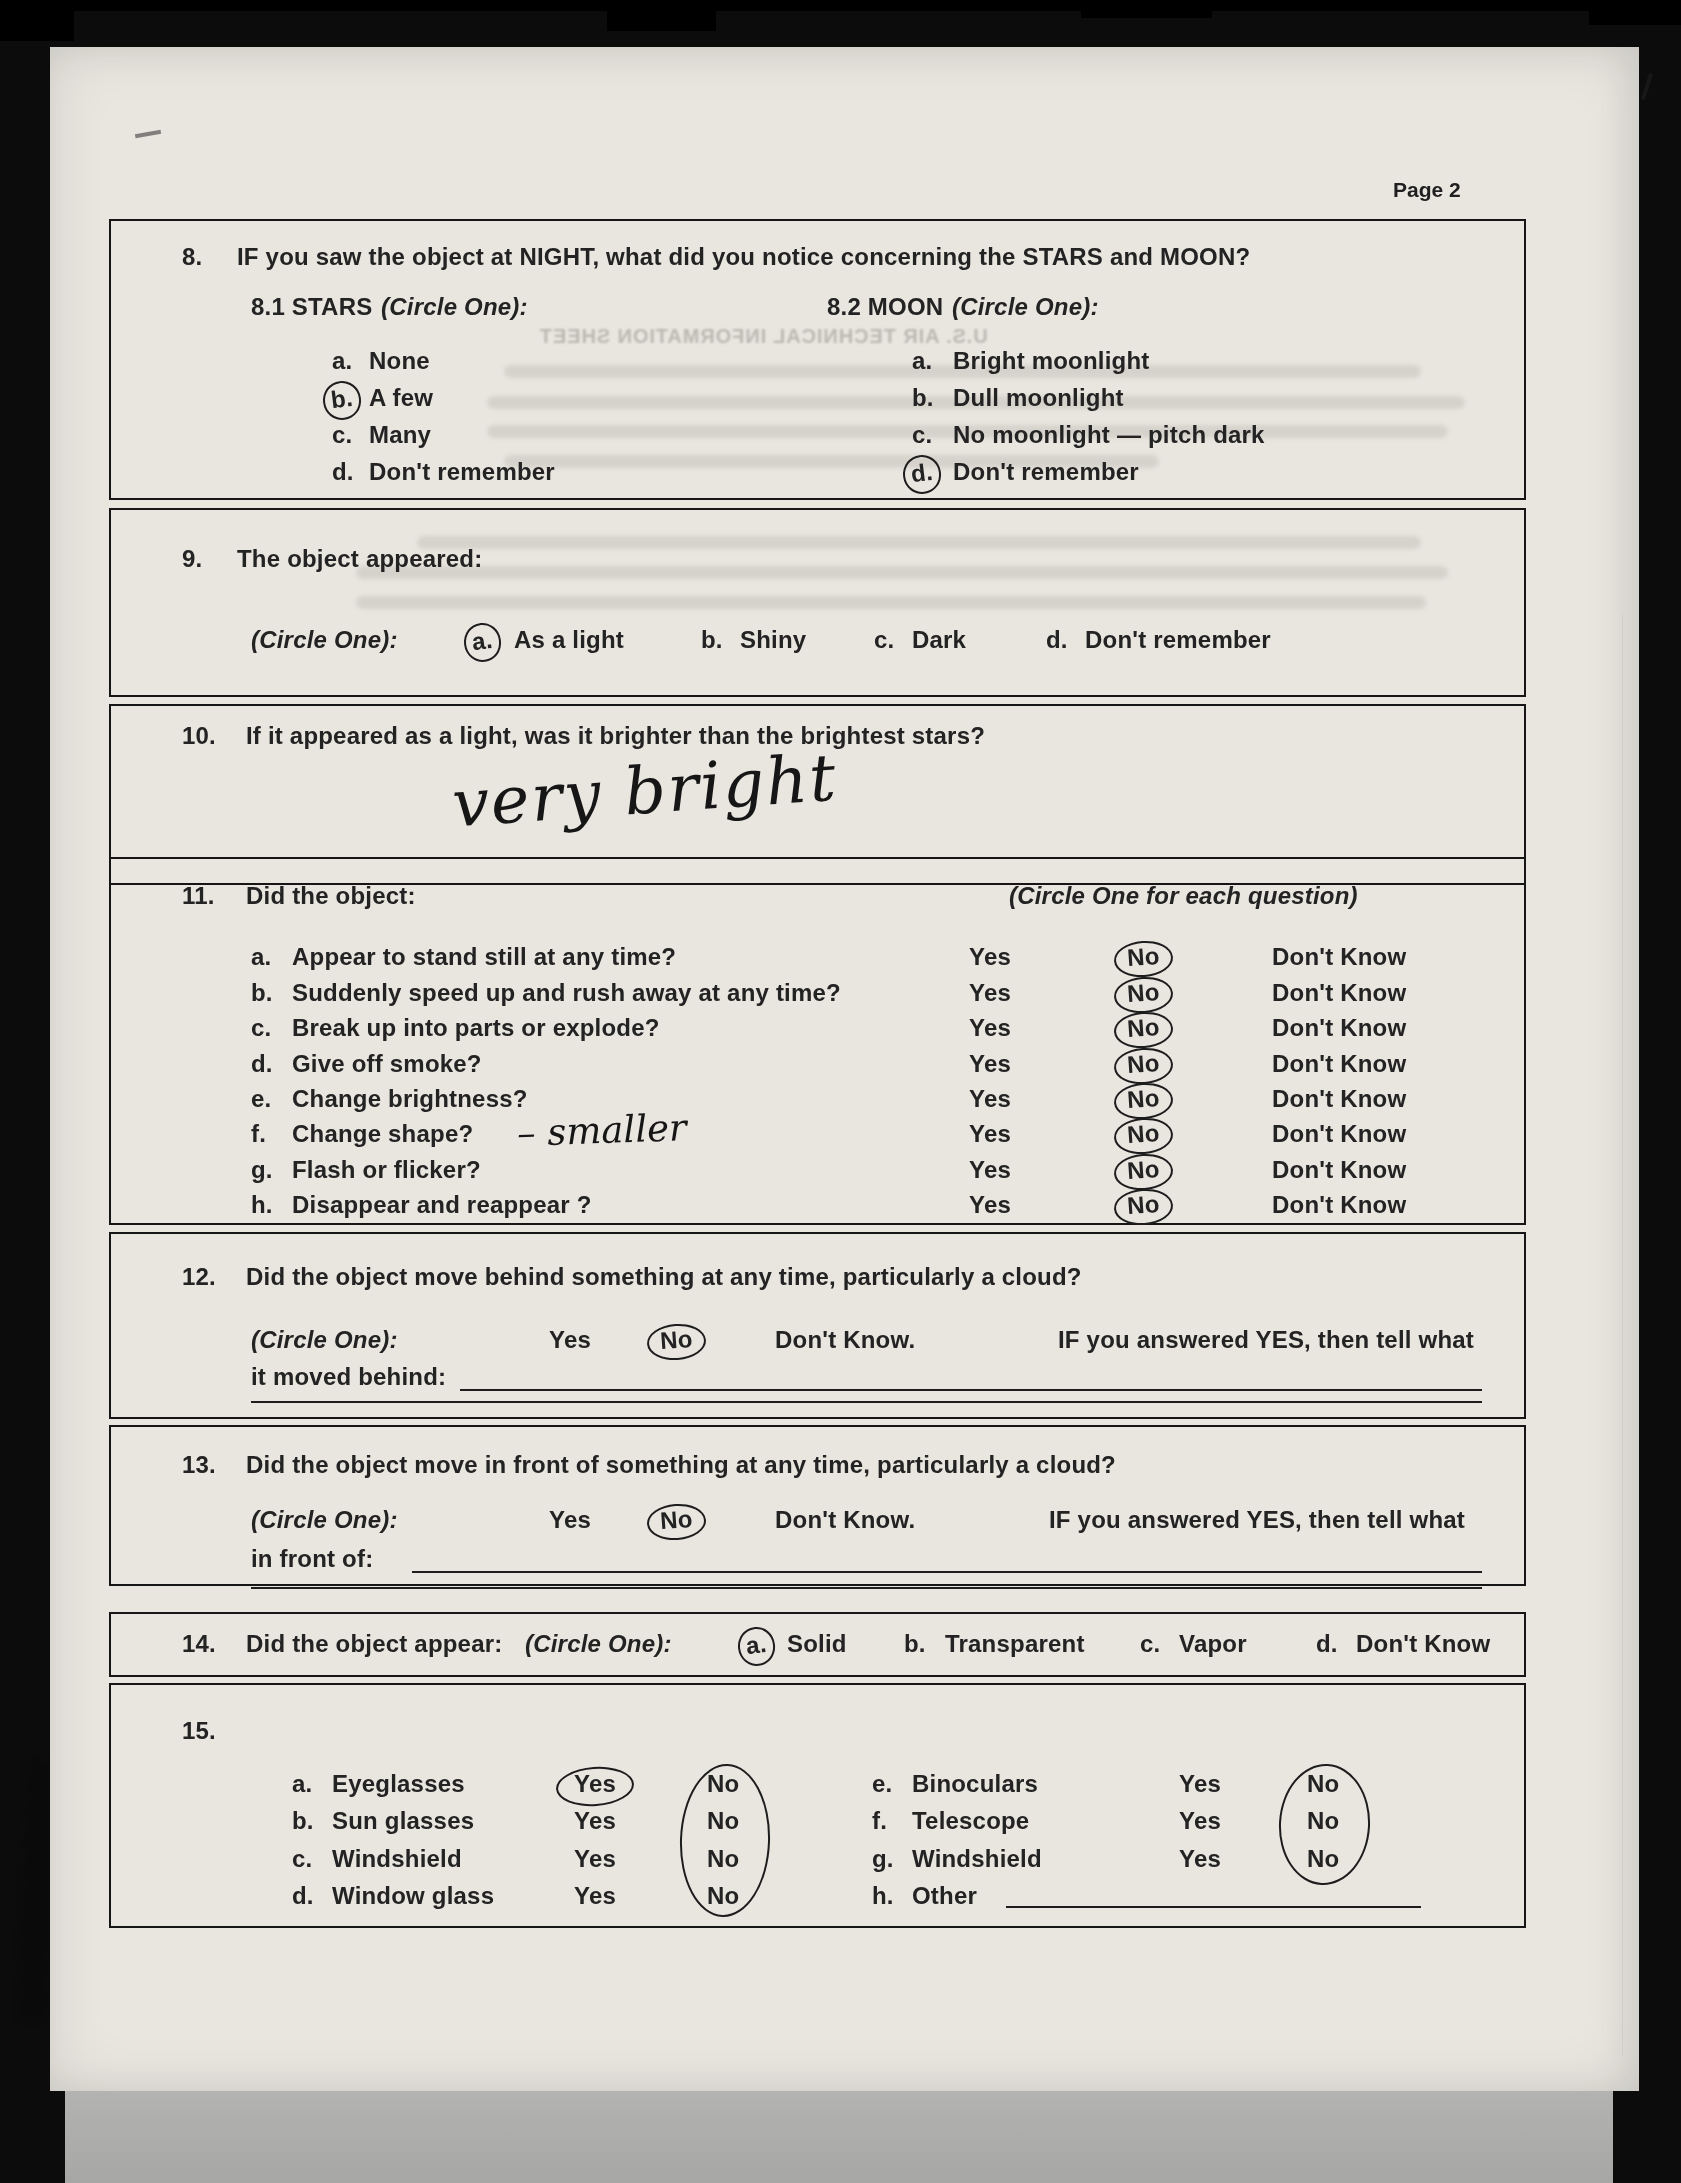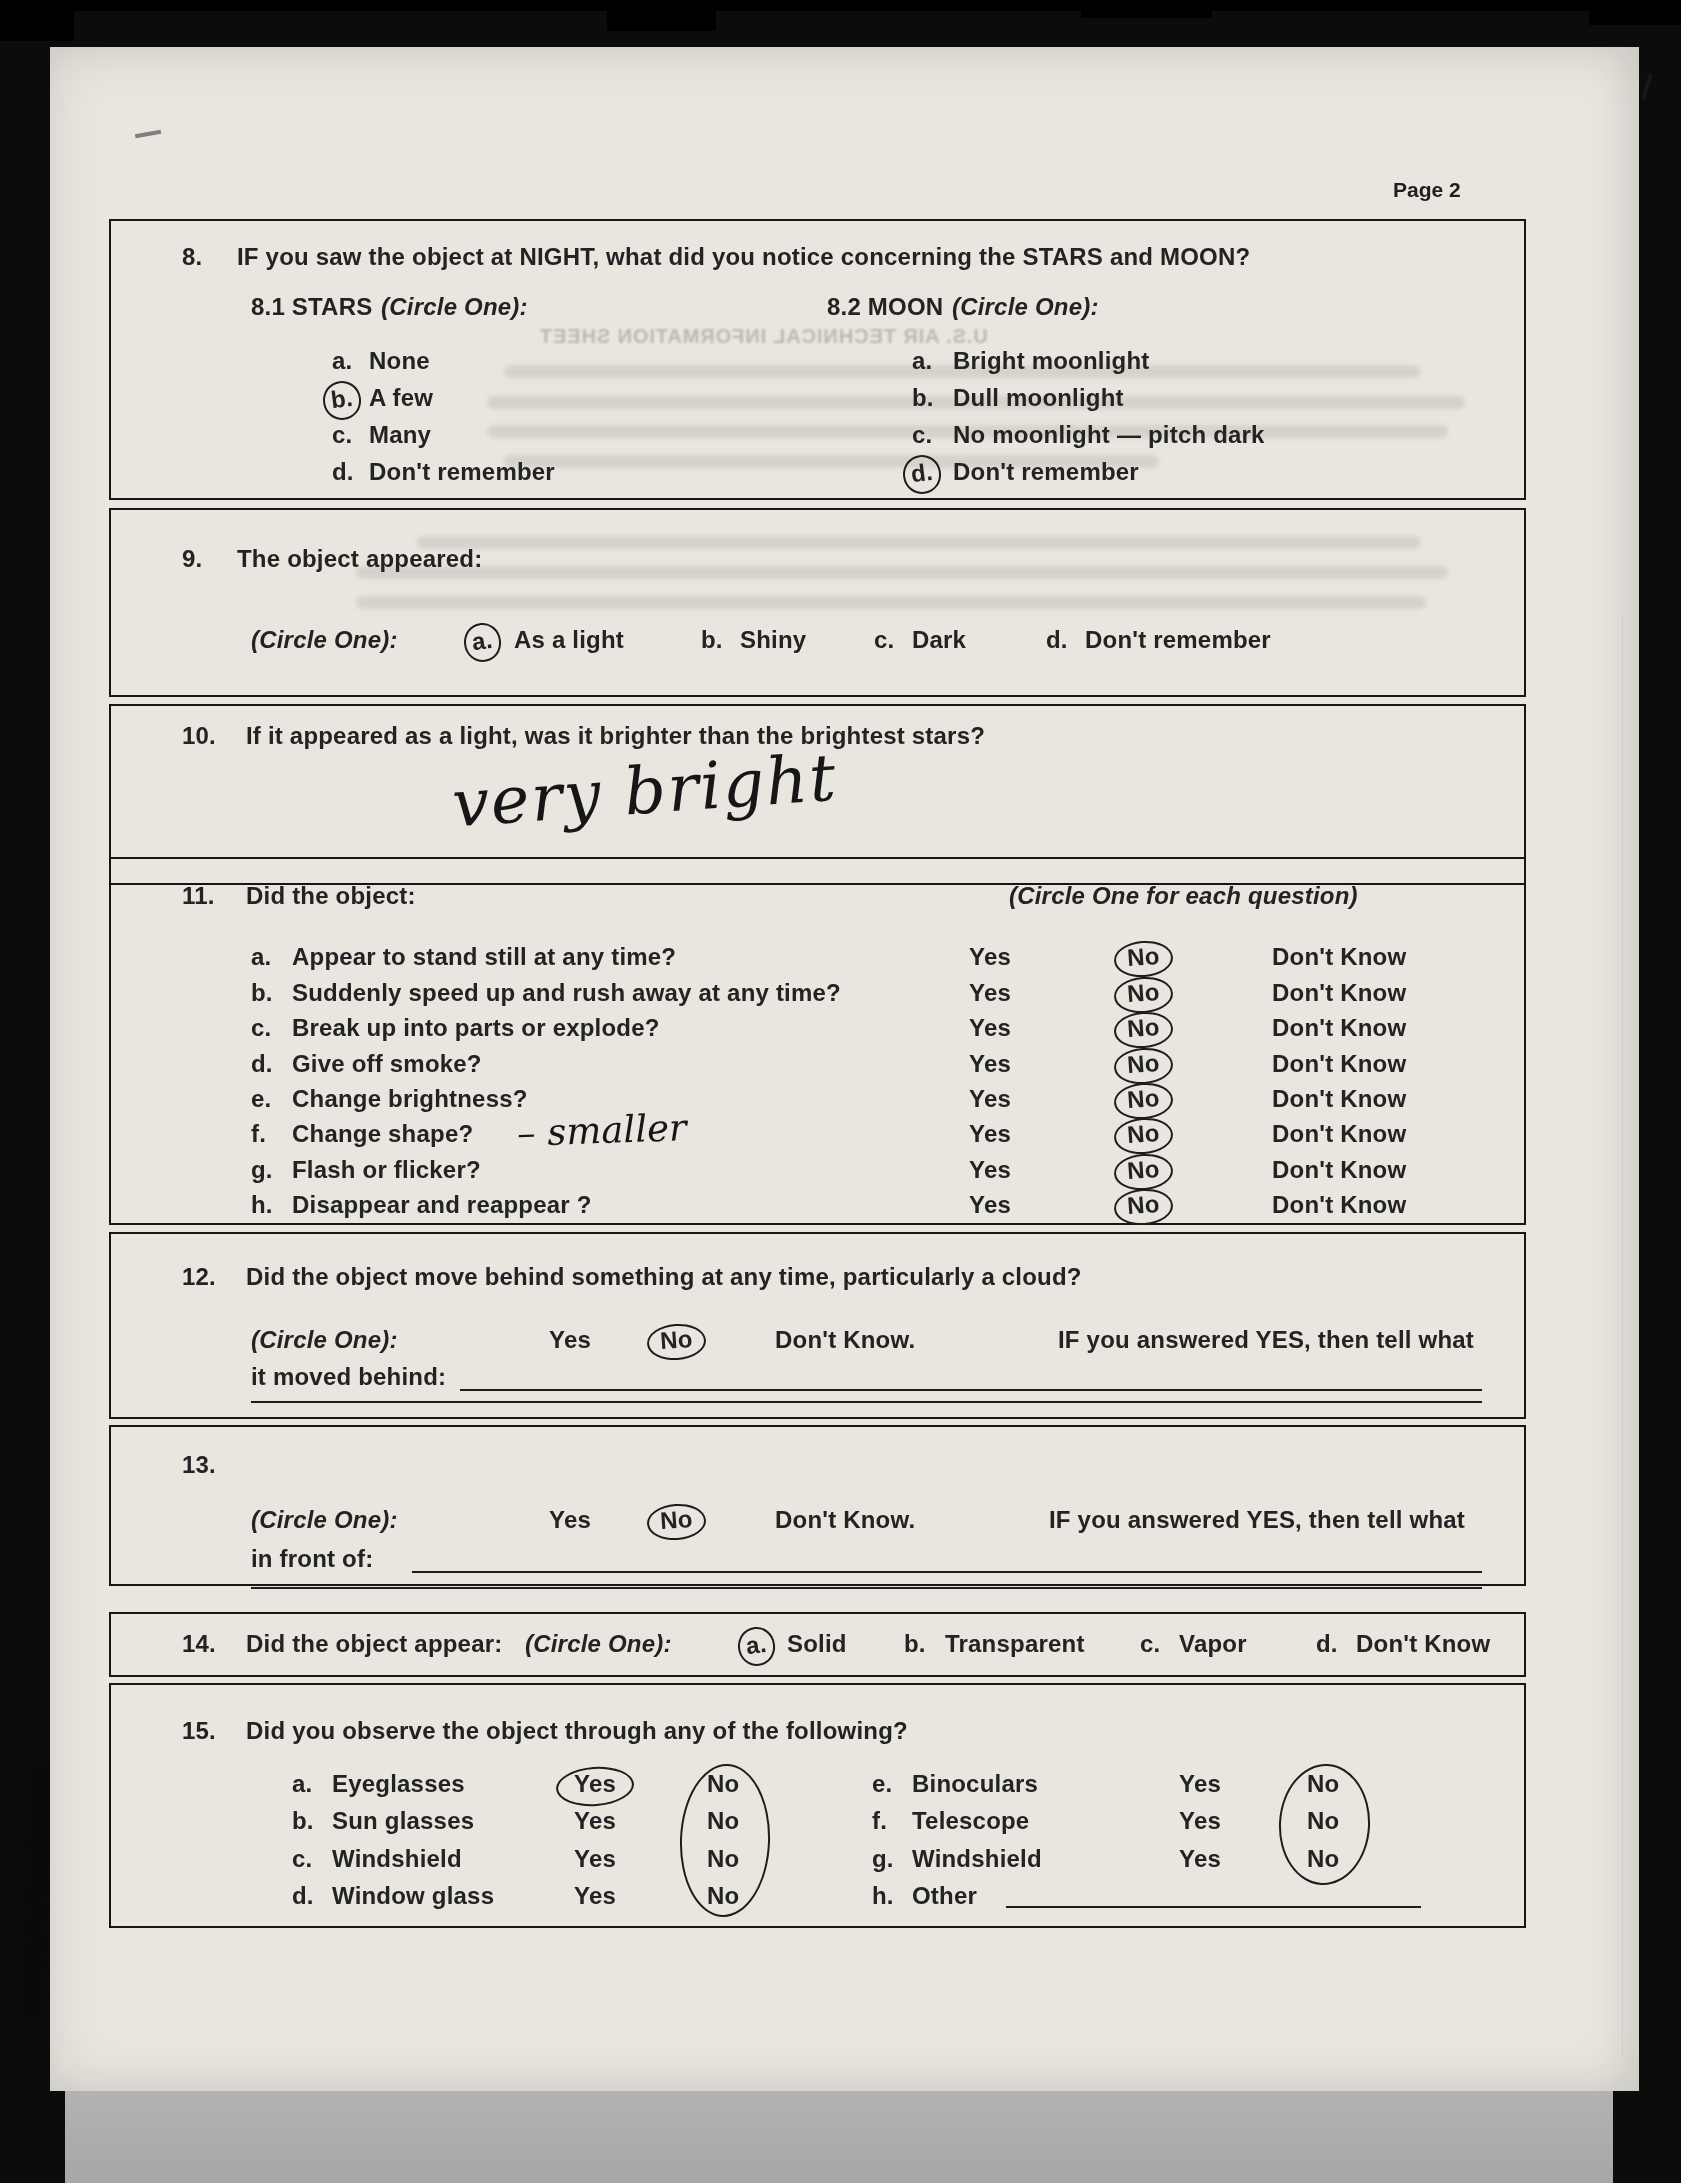--- a/index.html
+++ b/index.html
@@ -200,20 +200,21 @@
       <span class="abs t" style="left:664px;top:94px">Don't Know.</span>
       <span class="abs t" style="left:947px;top:94px">IF you answered YES, then tell what</span>
 
       <span class="abs t" style="left:140px;top:131px">it moved behind:</span>
       <div class="blank" style="left:349px;top:155px;width:1022px"></div>
       <div class="blank" style="left:140px;top:167px;width:1231px"></div>
     </div>
 
     <div class="box" style="top:1378px;height:161px">
       <span class="abs t" style="left:71px;top:26px">13.</span>
+      <span class="abs t" style="left:135px;top:26px">Did the object move in front of something at any time, particularly a cloud?</span>
 
       <span class="abs t it" style="left:140px;top:81px">(Circle One):</span>
       <span class="abs t" style="left:438px;top:81px">Yes</span>
       <span class="abs t" style="left:546px;top:81px"><span class="no-circ">No</span></span>
       <span class="abs t" style="left:664px;top:81px">Don't Know.</span>
       <span class="abs t" style="left:938px;top:81px">IF you answered YES, then tell what</span>
 
       <span class="abs t" style="left:140px;top:120px">in front of:</span>
       <div class="blank" style="left:301px;top:144px;width:1070px"></div>
       <div class="blank" style="left:140px;top:160px;width:1231px"></div>
@@ -228,21 +229,20 @@
       <span class="abs t" style="left:793px;top:18.3px">b.</span>
       <span class="abs t" style="left:834px;top:18.3px">Transparent</span>
       <span class="abs t" style="left:1029px;top:18.3px">c.</span>
       <span class="abs t" style="left:1068px;top:18.3px">Vapor</span>
       <span class="abs t" style="left:1205px;top:18.3px">d.</span>
       <span class="abs t" style="left:1245px;top:18.3px">Don't Know</span>
     </div>
 
     <div class="box" style="top:1636px;height:245px">
       <span class="abs t" style="left:71px;top:34px">15.</span>
-      <span class="abs t" style="left:135px;top:34px">Did you observe the object through any of the following?</span>
 
       <span class="abs t" style="left:181px;top:87px">a.</span>
       <span class="abs t" style="left:221px;top:87px">Eyeglasses</span>
       <span class="abs t" style="left:463px;top:87px">Yes</span>
       <span class="abs t" style="left:596px;top:87px">No</span>
 
       <span class="abs t" style="left:181px;top:124px">b.</span>
       <span class="abs t" style="left:221px;top:124px">Sun glasses</span>
       <span class="abs t" style="left:463px;top:124px">Yes</span>
       <span class="abs t" style="left:596px;top:124px">No</span>

